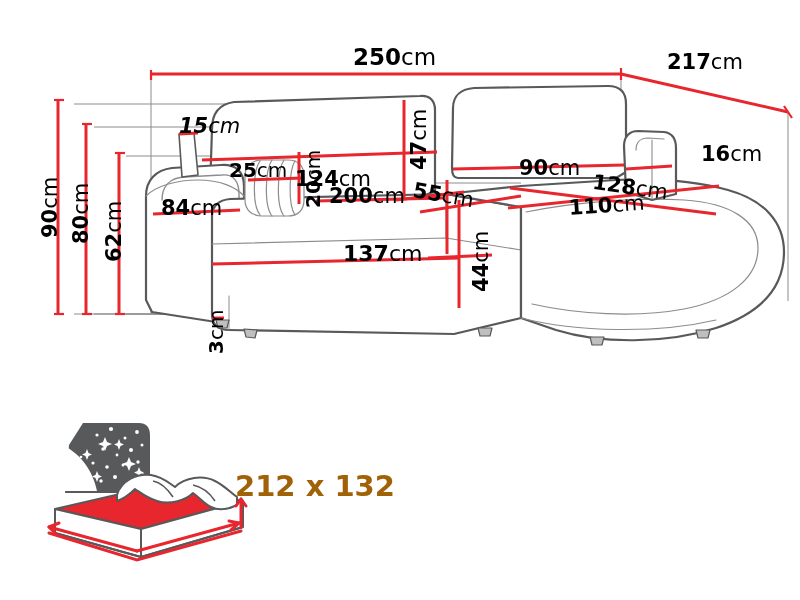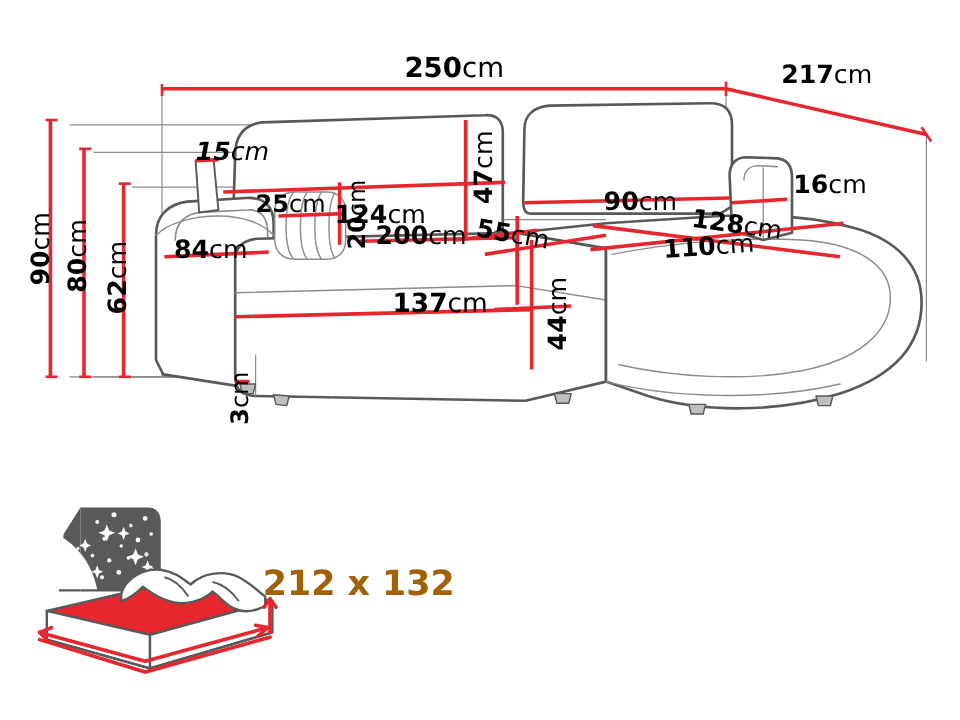--- a/index.html
+++ b/index.html
@@ -2,21 +2,21 @@
 <html><head>
 <meta charset="utf-8">
 <title>Sofa Dimension Drawing</title>
 <style>
   html,body{margin:0;padding:0;background:#ffffff;}
   body{
     width:800px;height:600px;position:relative;overflow:hidden;
     font-family:"DejaVu Sans","Liberation Sans",sans-serif;
     background:#ffffff;
   }
-  #stage{position:absolute;left:0;top:0;width:736px;height:600px;}
+  #stage{position:absolute;left:16px;top:0;width:736px;height:600px;}
   #stage svg{position:absolute;left:0;top:0;}
   .dimlabel{
     position:absolute;
     font-family:"DejaVu Sans","Liberation Sans",sans-serif;
     color:#000000;
     white-space:nowrap;
     line-height:1;
     user-select:none;
   }
   .dimlabel .num{font-weight:700;}
@@ -248,21 +248,21 @@
     </div>
 
     <div class="dimlabel rot-90" style="left:393px;top:170px;font-size:21px;transform:rotate(-90deg);">
       <span class="num">47</span><span class="unit">cm</span>
     </div>
 
     <div class="dimlabel" style="left:503px;top:158px;font-size:21px;">
       <span class="num">90</span><span class="unit">cm</span>
     </div>
 
-    <div class="dimlabel" style="left:661px;top:144px;font-size:21px;">
+    <div class="dimlabel" style="left:661px;top:144px;font-size:21px;padding-left:24px;">
       <span class="num">16</span><span class="unit">cm</span>
     </div>
 
     <div class="dimlabel" style="left:213px;top:160px;font-size:20px;">
       <span class="num">25</span><span class="unit">cm</span>
     </div>
 
     <div class="dimlabel rot-90" style="left:287px;top:208px;font-size:20px;transform:rotate(-90deg);">
       <span class="num">20</span><span class="unit">cm</span>
     </div>

